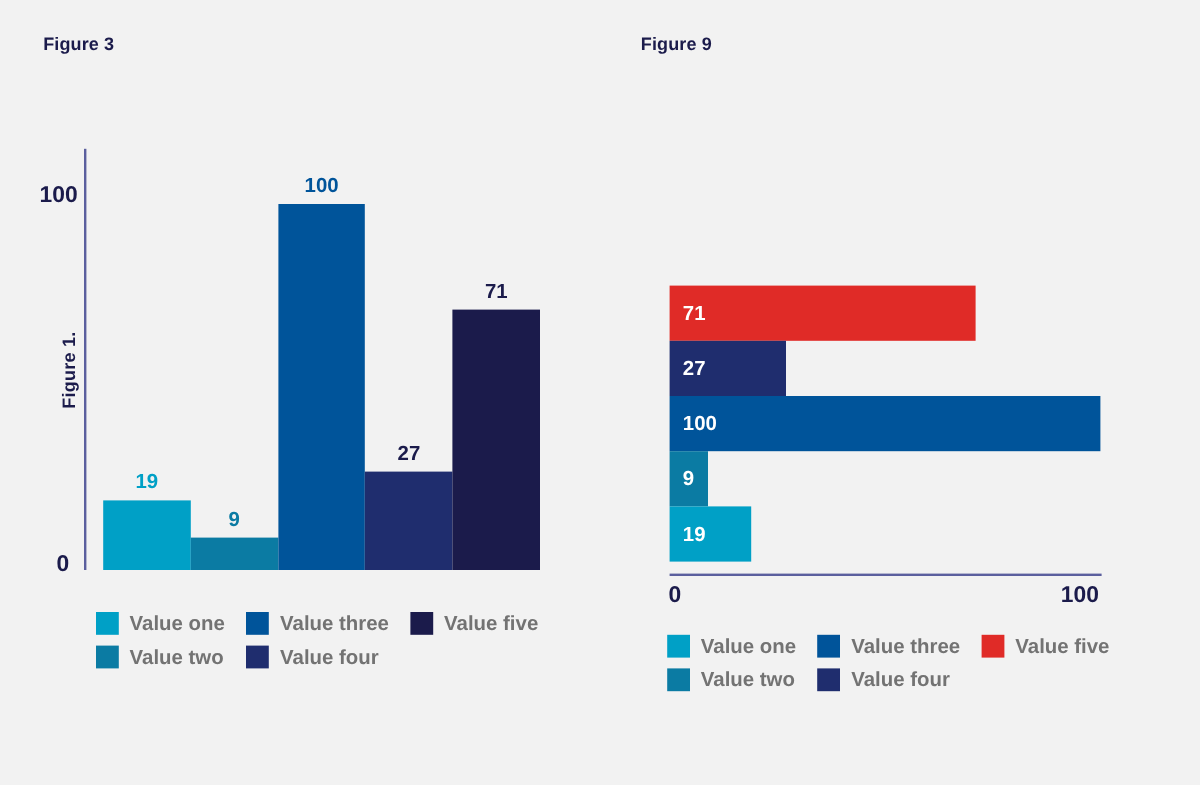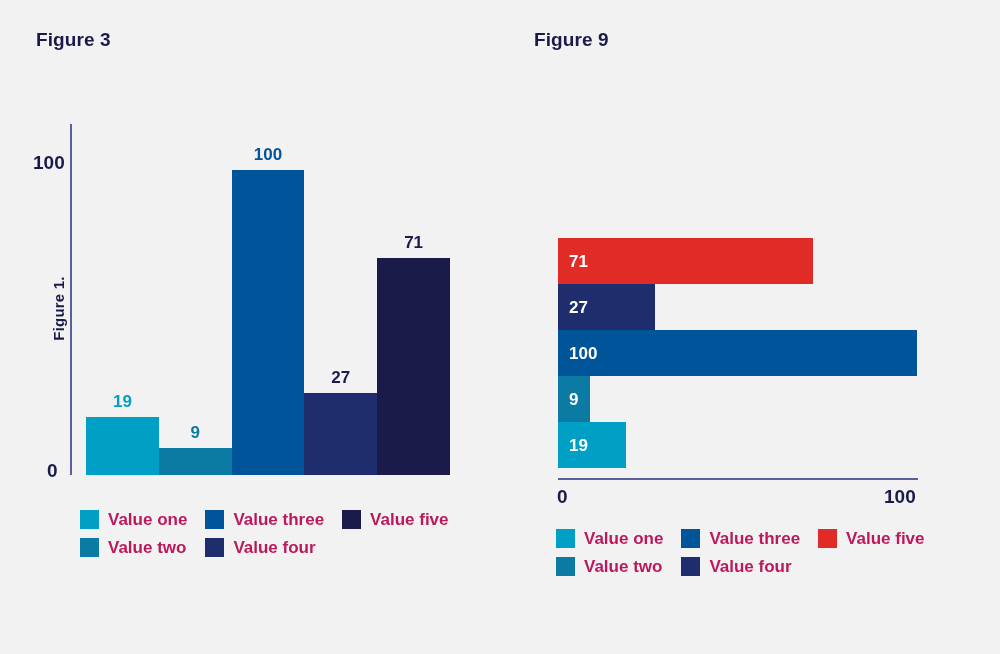--- a/index.html
+++ b/index.html
@@ -16,21 +16,21 @@
   }
   .page {
     position: relative;
     width: 1000px;
     height: 654px;
   }
 
   
   .fig-title {
     position: absolute;
-    font-size: 19px;
+    font-size: 15px;
     font-weight: bold;
     color: #1b1b4b;
     letter-spacing: 0.1px;
     text-align: right;
   }
   #fig3-title { left: 36px; top: 29px; }
   #fig4-title { left: 534px; top: 29px; }
 
   
   #fig3 {
@@ -181,21 +181,21 @@
     white-space: nowrap;
   }
   .legend-swatch {
     width: 19px;
     height: 19px;
     flex: 0 0 auto;
   }
   .legend-label {
     font-size: 17px;
     font-weight: bold;
-    color: #be185d;
+    color: #737373;
     line-height: 1;
   }
 </style>
 </head>
 <body>
 
 <div class="page">
 
   <div id="fig3">
     <div class="fig-title" id="fig3-title">Figure 3</div>

